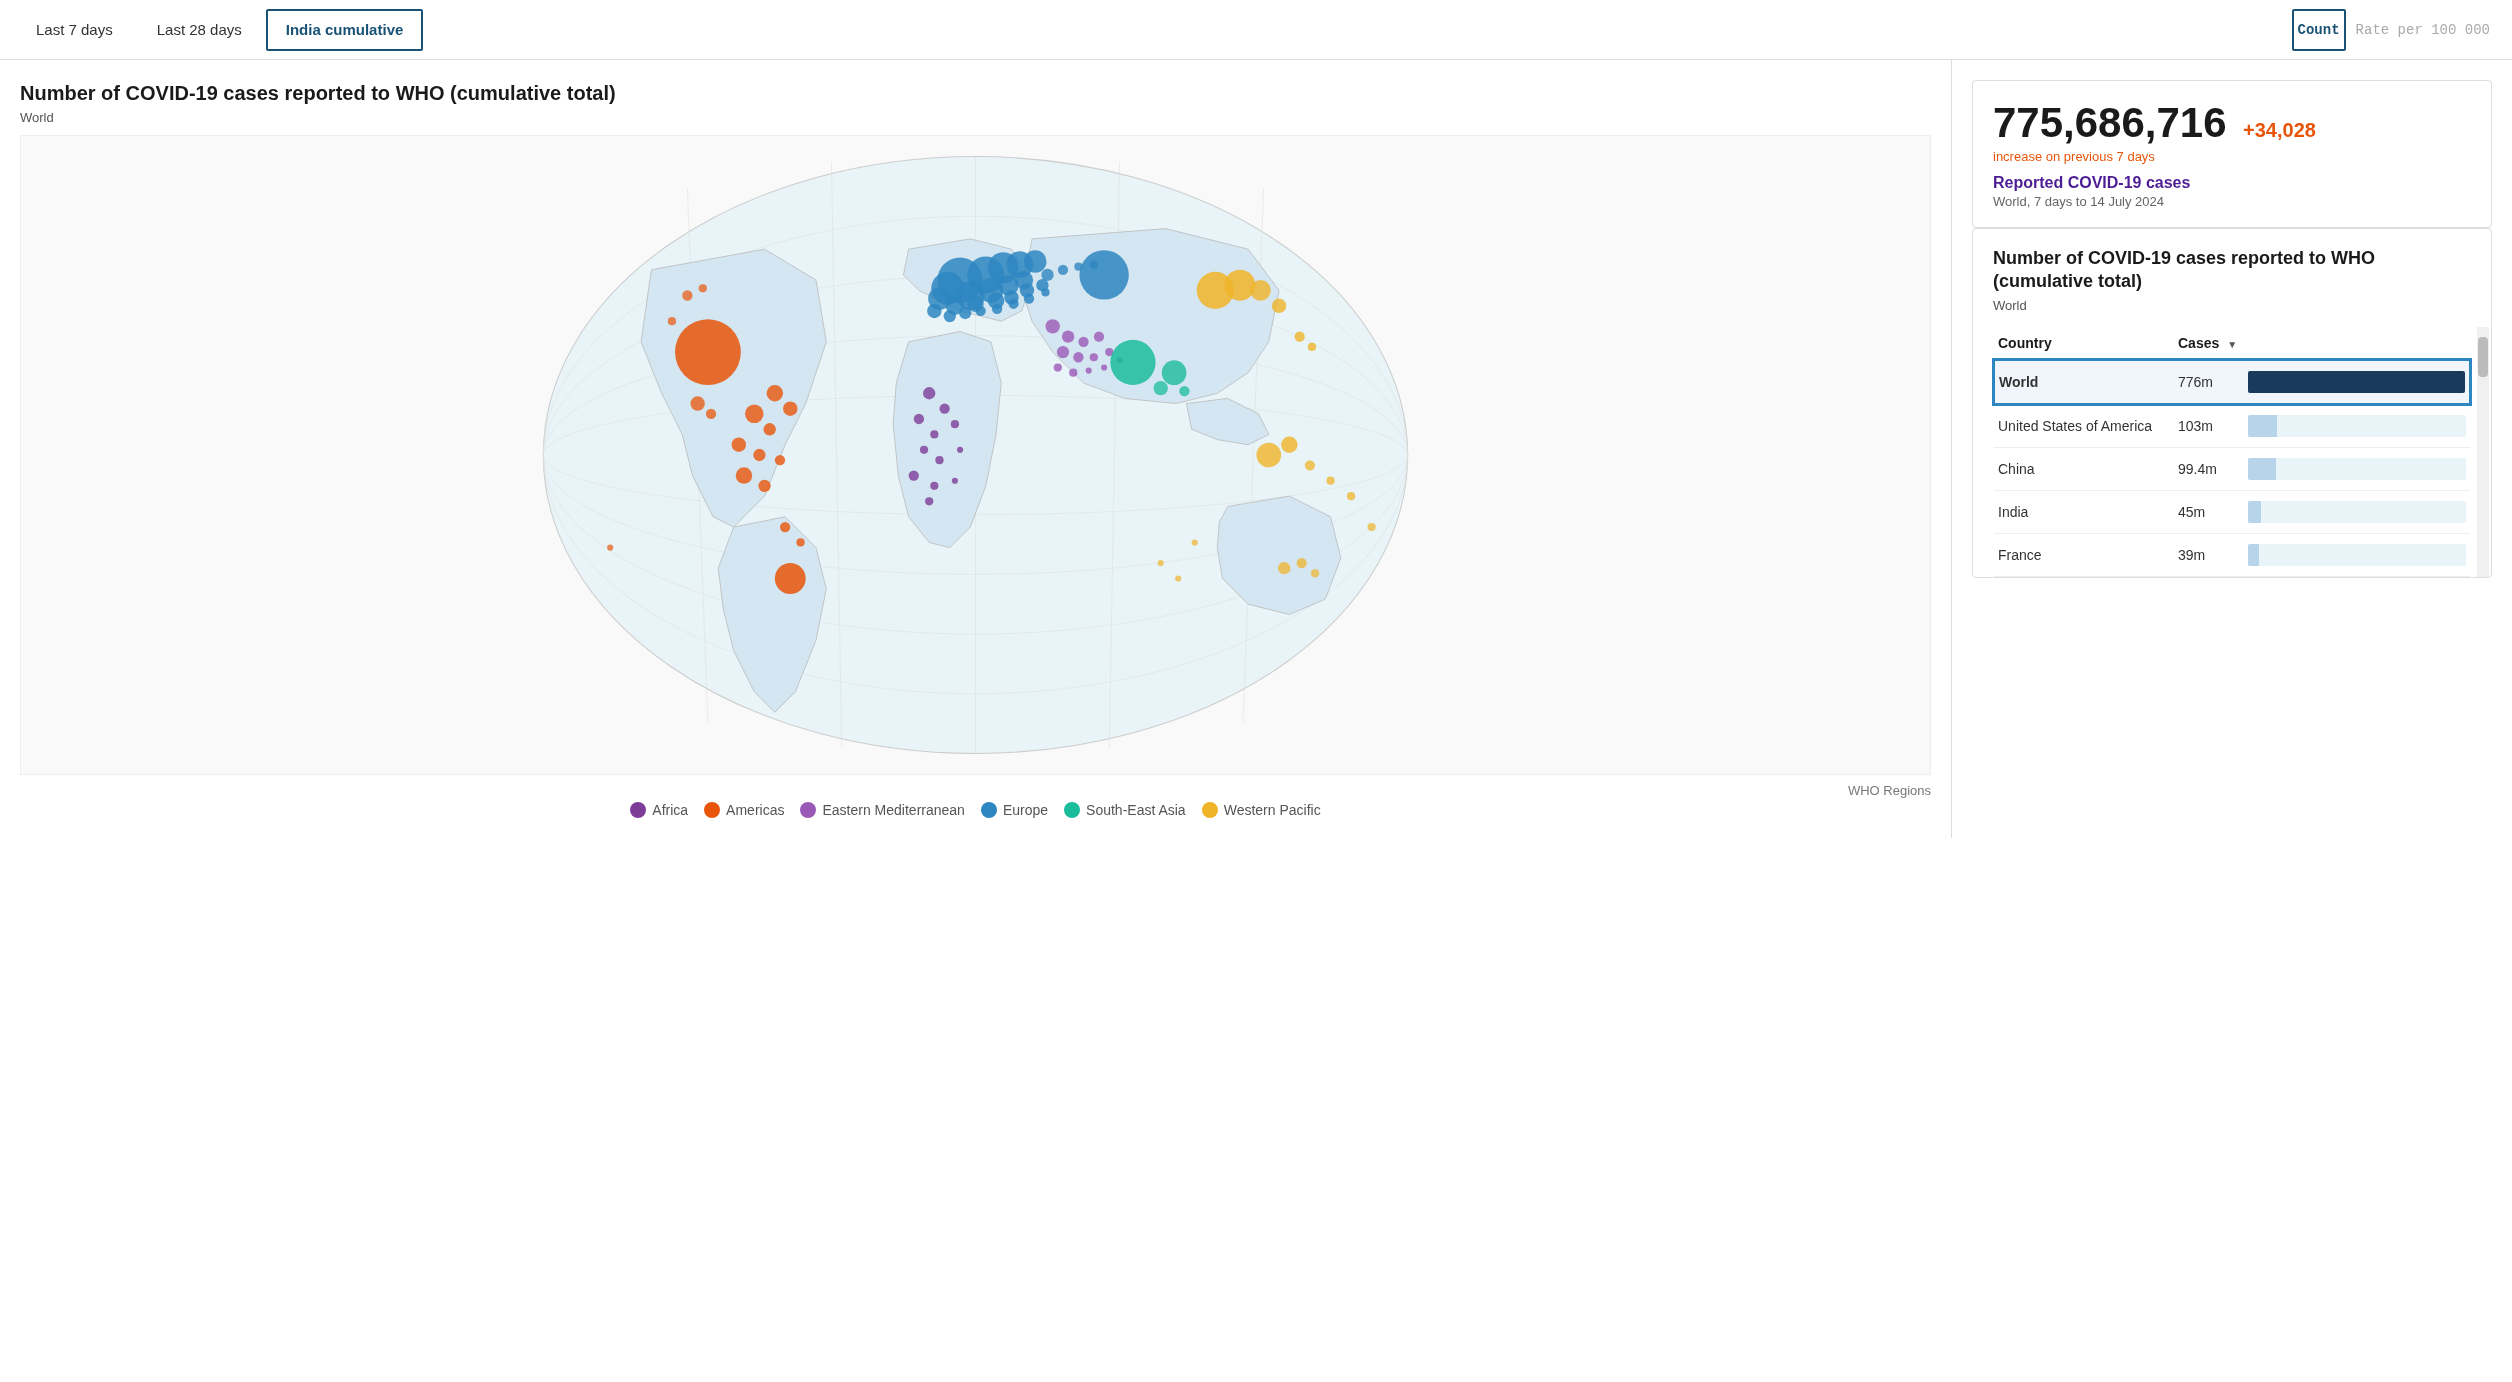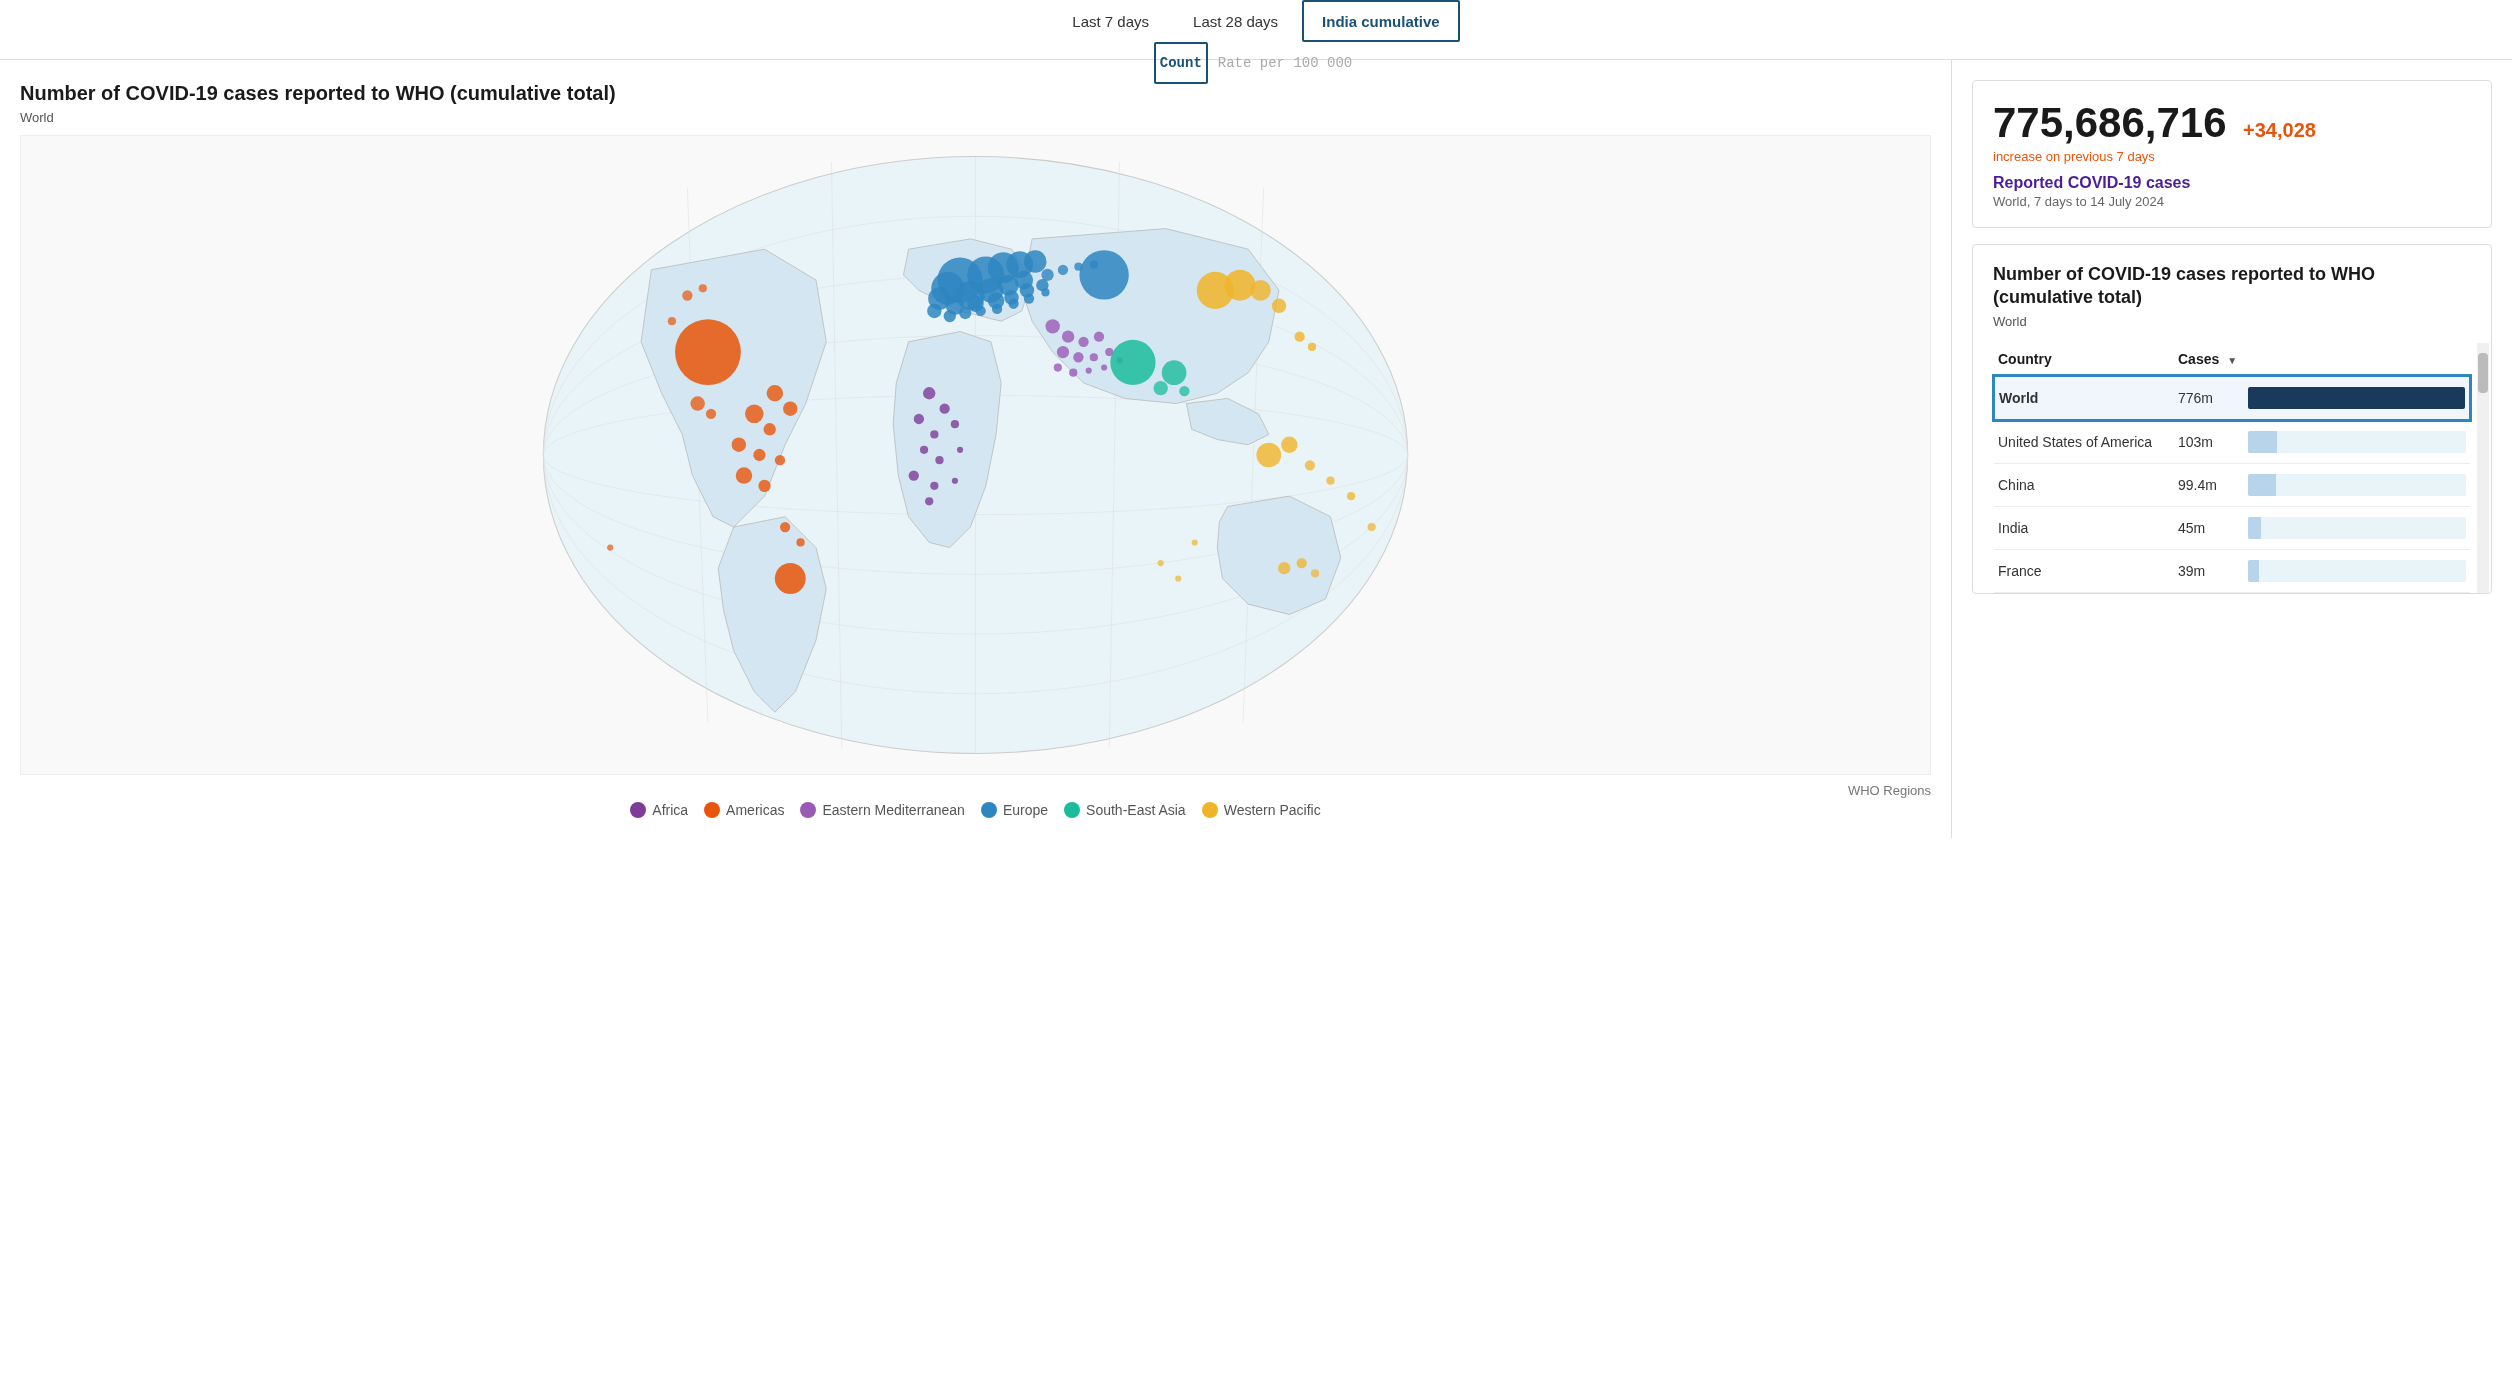--- a/index.html
+++ b/index.html
@@ -10,21 +10,20 @@
     }
 
     
     .header {
       display: flex;
       align-items: center;
       border-bottom: 1px solid #ddd;
       padding: 0 16px;
       height: 60px;
       justify-content: space-between;
-      flex-direction: column;
     }
     .tab-group {
       display: flex;
       gap: 4px;
       align-items: center;
       height: 100%;
     }
     .tab {
       padding: 8px 18px;
       cursor: pointer;
@@ -146,21 +145,20 @@
       width: 560px;
       flex-shrink: 0;
       padding: 20px;
     }
 
     
     .stats-card {
       border: 1px solid #ddd;
       border-radius: 4px;
       padding: 18px 20px;
-      margin-bottom: 16px;
     }
     .stats-main-number {
       font-size: 42px;
       font-weight: 700;
       color: #1a1a1a;
       display: inline;
     }
     .stats-change {
       font-size: 20px;
       font-weight: 700;

